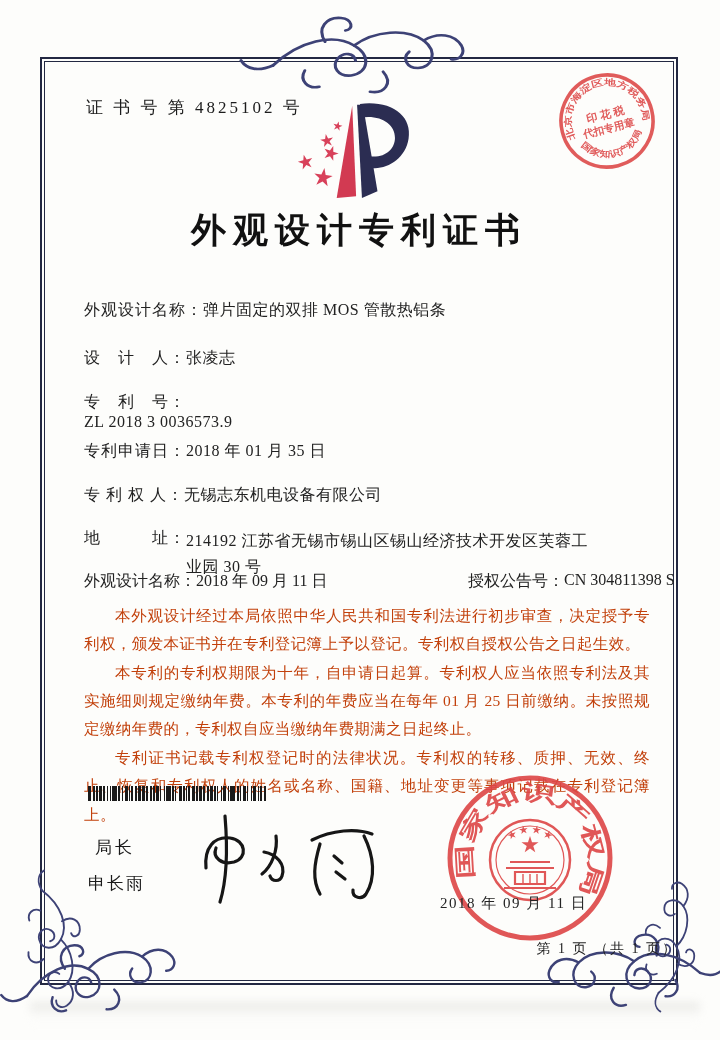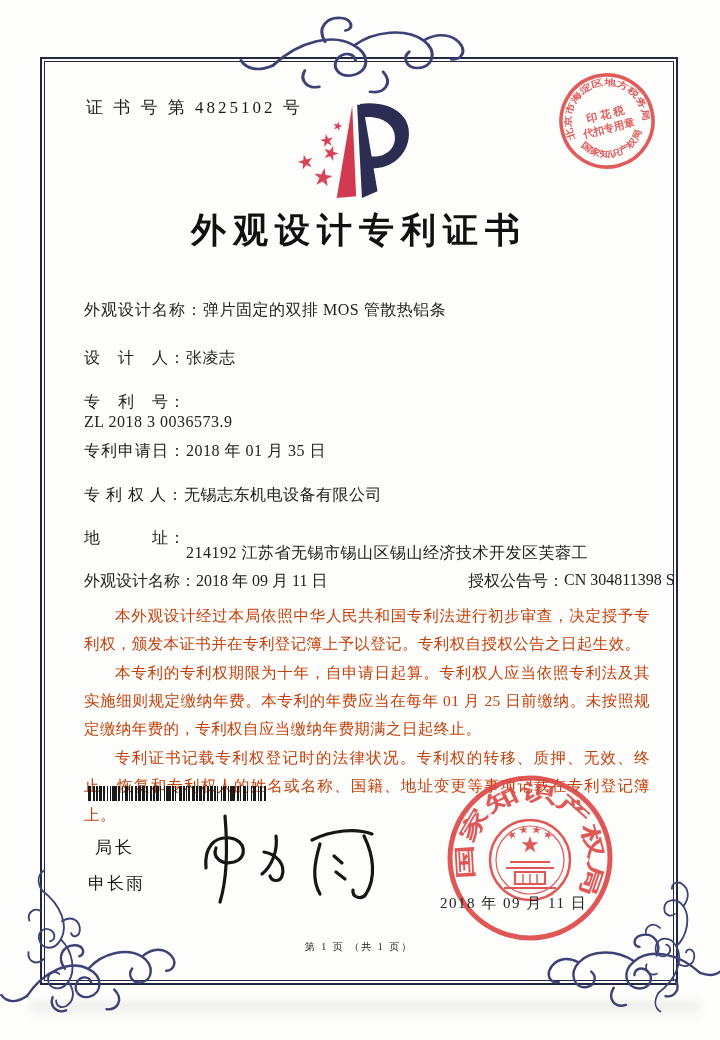--- a/index.html
+++ b/index.html
@@ -41,21 +41,21 @@
   .logo{position:absolute;left:292px;top:100px;width:136px;height:102px;}
   .title{
     position:absolute;left:40px;top:207px;width:638px;
     text-align:center;font-size:35px;font-weight:700;
     letter-spacing:7px;color:#111;
   }
   .fields{position:absolute;left:84px;top:300px;width:566px;font-size:16px;}
   .frow{position:absolute;left:0;display:flex;white-space:nowrap;}
   .frow .lbl{letter-spacing:1px;}
   .frow .val{letter-spacing:.5px;}
-  .addr-lines{display:flex;flex-direction:column;line-height:26px;margin-top:12px;}
+  .addr-lines{display:flex;flex-direction:column;line-height:26px;}
   .grant-row{position:absolute;left:0;top:271px;width:566px;display:flex;}
   .grant-left{display:flex;white-space:nowrap;}
   .grant-right{position:absolute;left:336px;display:flex;white-space:nowrap;margin-left:48px;}
   .body-text{
     position:absolute;left:84px;top:602px;width:566px;
     font-size:15.5px;line-height:1.83;letter-spacing:.4px;
     text-align:justify;color:#c2410c;
   }
   .body-text p{text-indent:2em;}
   .barcode{
@@ -66,22 +66,22 @@
   .officer-role{position:absolute;left:95px;top:836px;font-size:17px;letter-spacing:3px;color:#1b1b1b;}
   .officer-name{position:absolute;left:88px;top:872px;font-size:17px;letter-spacing:2px;color:#1b1b1b;}
   .signature{position:absolute;left:192px;top:806px;width:210px;height:100px;}
   .seal{position:absolute;left:444px;top:772px;width:172px;height:172px;opacity:.9;}
   .seal-date{
     position:absolute;left:440px;top:894px;width:180px;
     font-size:15px;letter-spacing:1.5px;color:#242424;
   }
   .stamp{position:absolute;left:556px;top:70px;width:102px;height:102px;opacity:.88;}
   .footer{
-    position:absolute;left:40px;top:940px;width:638px;text-align:center;
-    font-size:10px;letter-spacing:2px;color:#1e1e1e;
+    position:absolute;left:40px;top:940px;width:638px;text-align:right;
+    font-size:14px;letter-spacing:2px;color:#1e1e1e;
   }
   .ornaments{position:absolute;left:0;top:0;width:720px;height:1040px;pointer-events:none;}
 </style>
 </head>
 <body>
 
 <div class="page-shadow"></div>
 
 <div class="frame">
   <div class="frame-inner"></div>
@@ -142,20 +142,21 @@
     <span class="val">2018 年 01 月 35 日</span>
   </div>
   <div class="frow" style="top:185px;">
     <span class="lbl">专 利 权 人：</span>
     <span class="val">无锡志东机电设备有限公司</span>
   </div>
   <div class="frow" style="top:228px;">
     <span class="lbl">地　　　址：</span>
     <span class="val addr-lines">
       <span>214192 江苏省无锡市锡山区锡山经济技术开发区芙蓉工</span>
+      <span>业园 30 号</span>
     </span>
   </div>
   <div class="grant-row">
     <span class="grant-left">
       <span class="lbl">外观设计名称：</span>
       <span class="val">2018 年 09 月 11 日</span>
     </span>
     <span class="grant-right">
       <span class="lbl">授权公告号：</span>
       <span class="val">CN 304811398 S</span>

